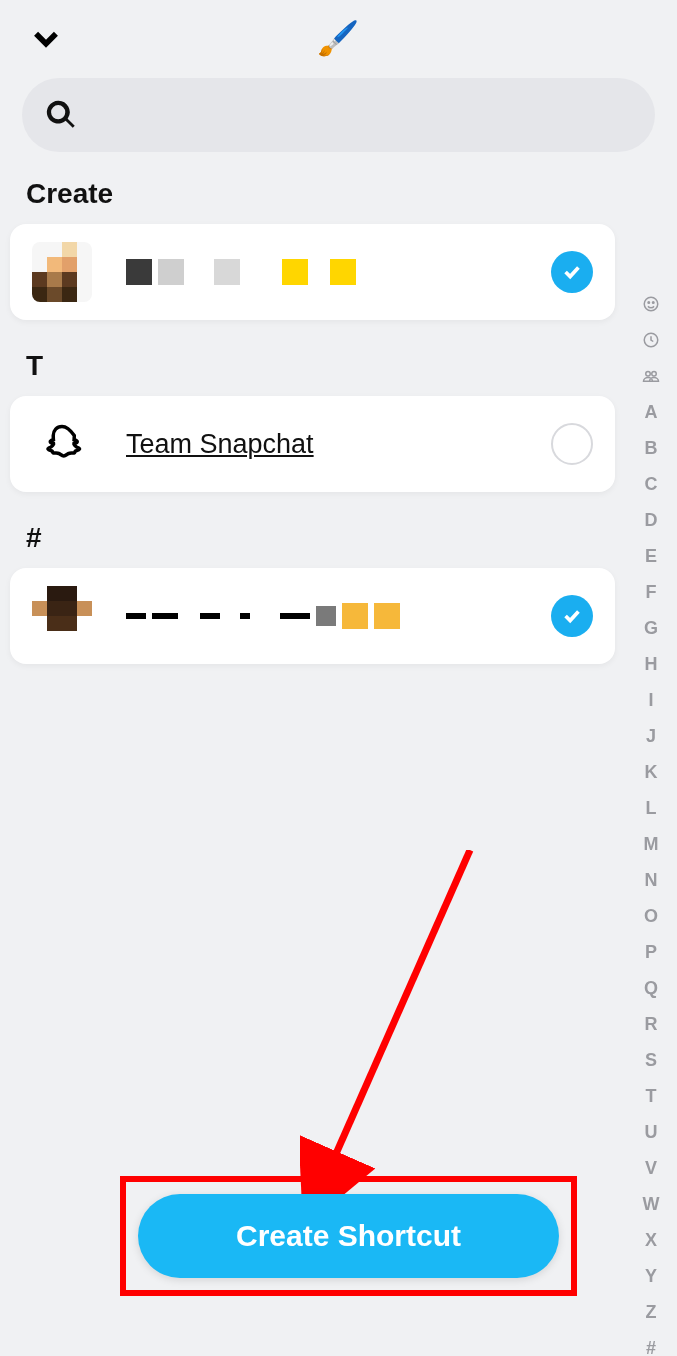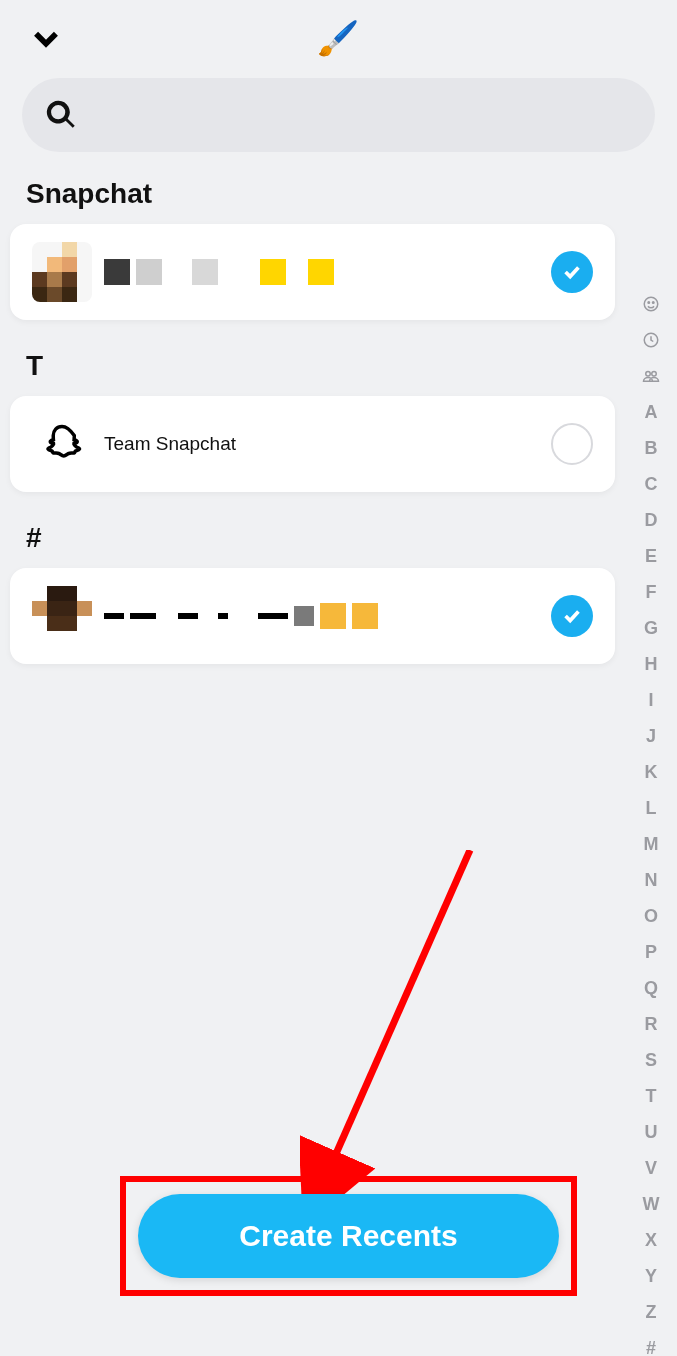--- a/index.html
+++ b/index.html
@@ -66,23 +66,24 @@
     display: flex; align-items: center; justify-content: center;
     flex-shrink: 0;
   }
   .avatar.ghost svg { width: 42px; height: 42px; stroke: #000; fill: #fff; stroke-width: 2; }
   .avatar.pixelated {
     display: grid; grid-template-columns: repeat(4,1fr); grid-template-rows: repeat(4,1fr);
     gap: 0; overflow: hidden;
   }
   .avatar.pixelated span { width: 100%; height: 100%; }
   .name-area {
-    flex: 1; margin-left: 12px; display: flex; align-items: center; gap: 8px;
-    font-size: 19px; color: #111;
+    flex: 1; margin-left: 34px; display: flex; align-items: center; gap: 8px;
+    font-size: 27px; color: #111;
     overflow: hidden;
+    text-decoration: underline;
   }
   .pixel-line { display: flex; gap: 6px; align-items: center; }
   .pixel-line span { display: inline-block; }
 
   .check {
     width: 42px; height: 42px; border-radius: 50%;
     display: flex; align-items: center; justify-content: center;
     flex-shrink: 0;
   }
   .check.selected { background: #1aaef0; }
@@ -151,21 +152,21 @@
 
 <div class="search-wrap">
   <div class="search">
     <svg viewBox="0 0 24 24">
         <path d="M10 2a8 8 0 105.3 14l5 5 1.4-1.4-5-5A8 8 0 0010 2zm0 3a5 5 0 110 10 5 5 0 010-10z"></path>
       </svg>
     <input type="text" placeholder="" style="">
   </div>
 </div>
 
-<div class="section-header">Snapchat</div>
+<div class="section-header">Create</div>
 <div class="row">
   <div class="avatar pixelated">
     <span style="background:#f6f6f6"></span>
       <span style="background:#f6f6f6"></span>
       <span style="background:#f2d7a8"></span>
       <span style="background:#f6f6f6"></span>
     <span style="background:#f6f6f6"></span>
       <span style="background:#f2b97a"></span>
       <span style="background:#e2a06a"></span>
       <span style="background:#f6f6f6"></span>
@@ -309,15 +310,15 @@
   <defs>
     <marker id="ah" markerWidth="12" markerHeight="12" refX="6" refY="6" orient="auto">
       <path d="M0 0 L12 6 L0 12 z" fill="#ff0000"></path>
     </marker>
   </defs>
   <line x1="170" y1="0" x2="20" y2="340" stroke="#ff0000" stroke-width="7" marker-end="url(#ah)"></line>
 </svg>
 
 <div class="cta-wrap">
   <button class="cta">
-    <span>Create Recents</span>
+    <span>Create Shortcut</span>
   </button>
 </div>
 
 </body></html>

